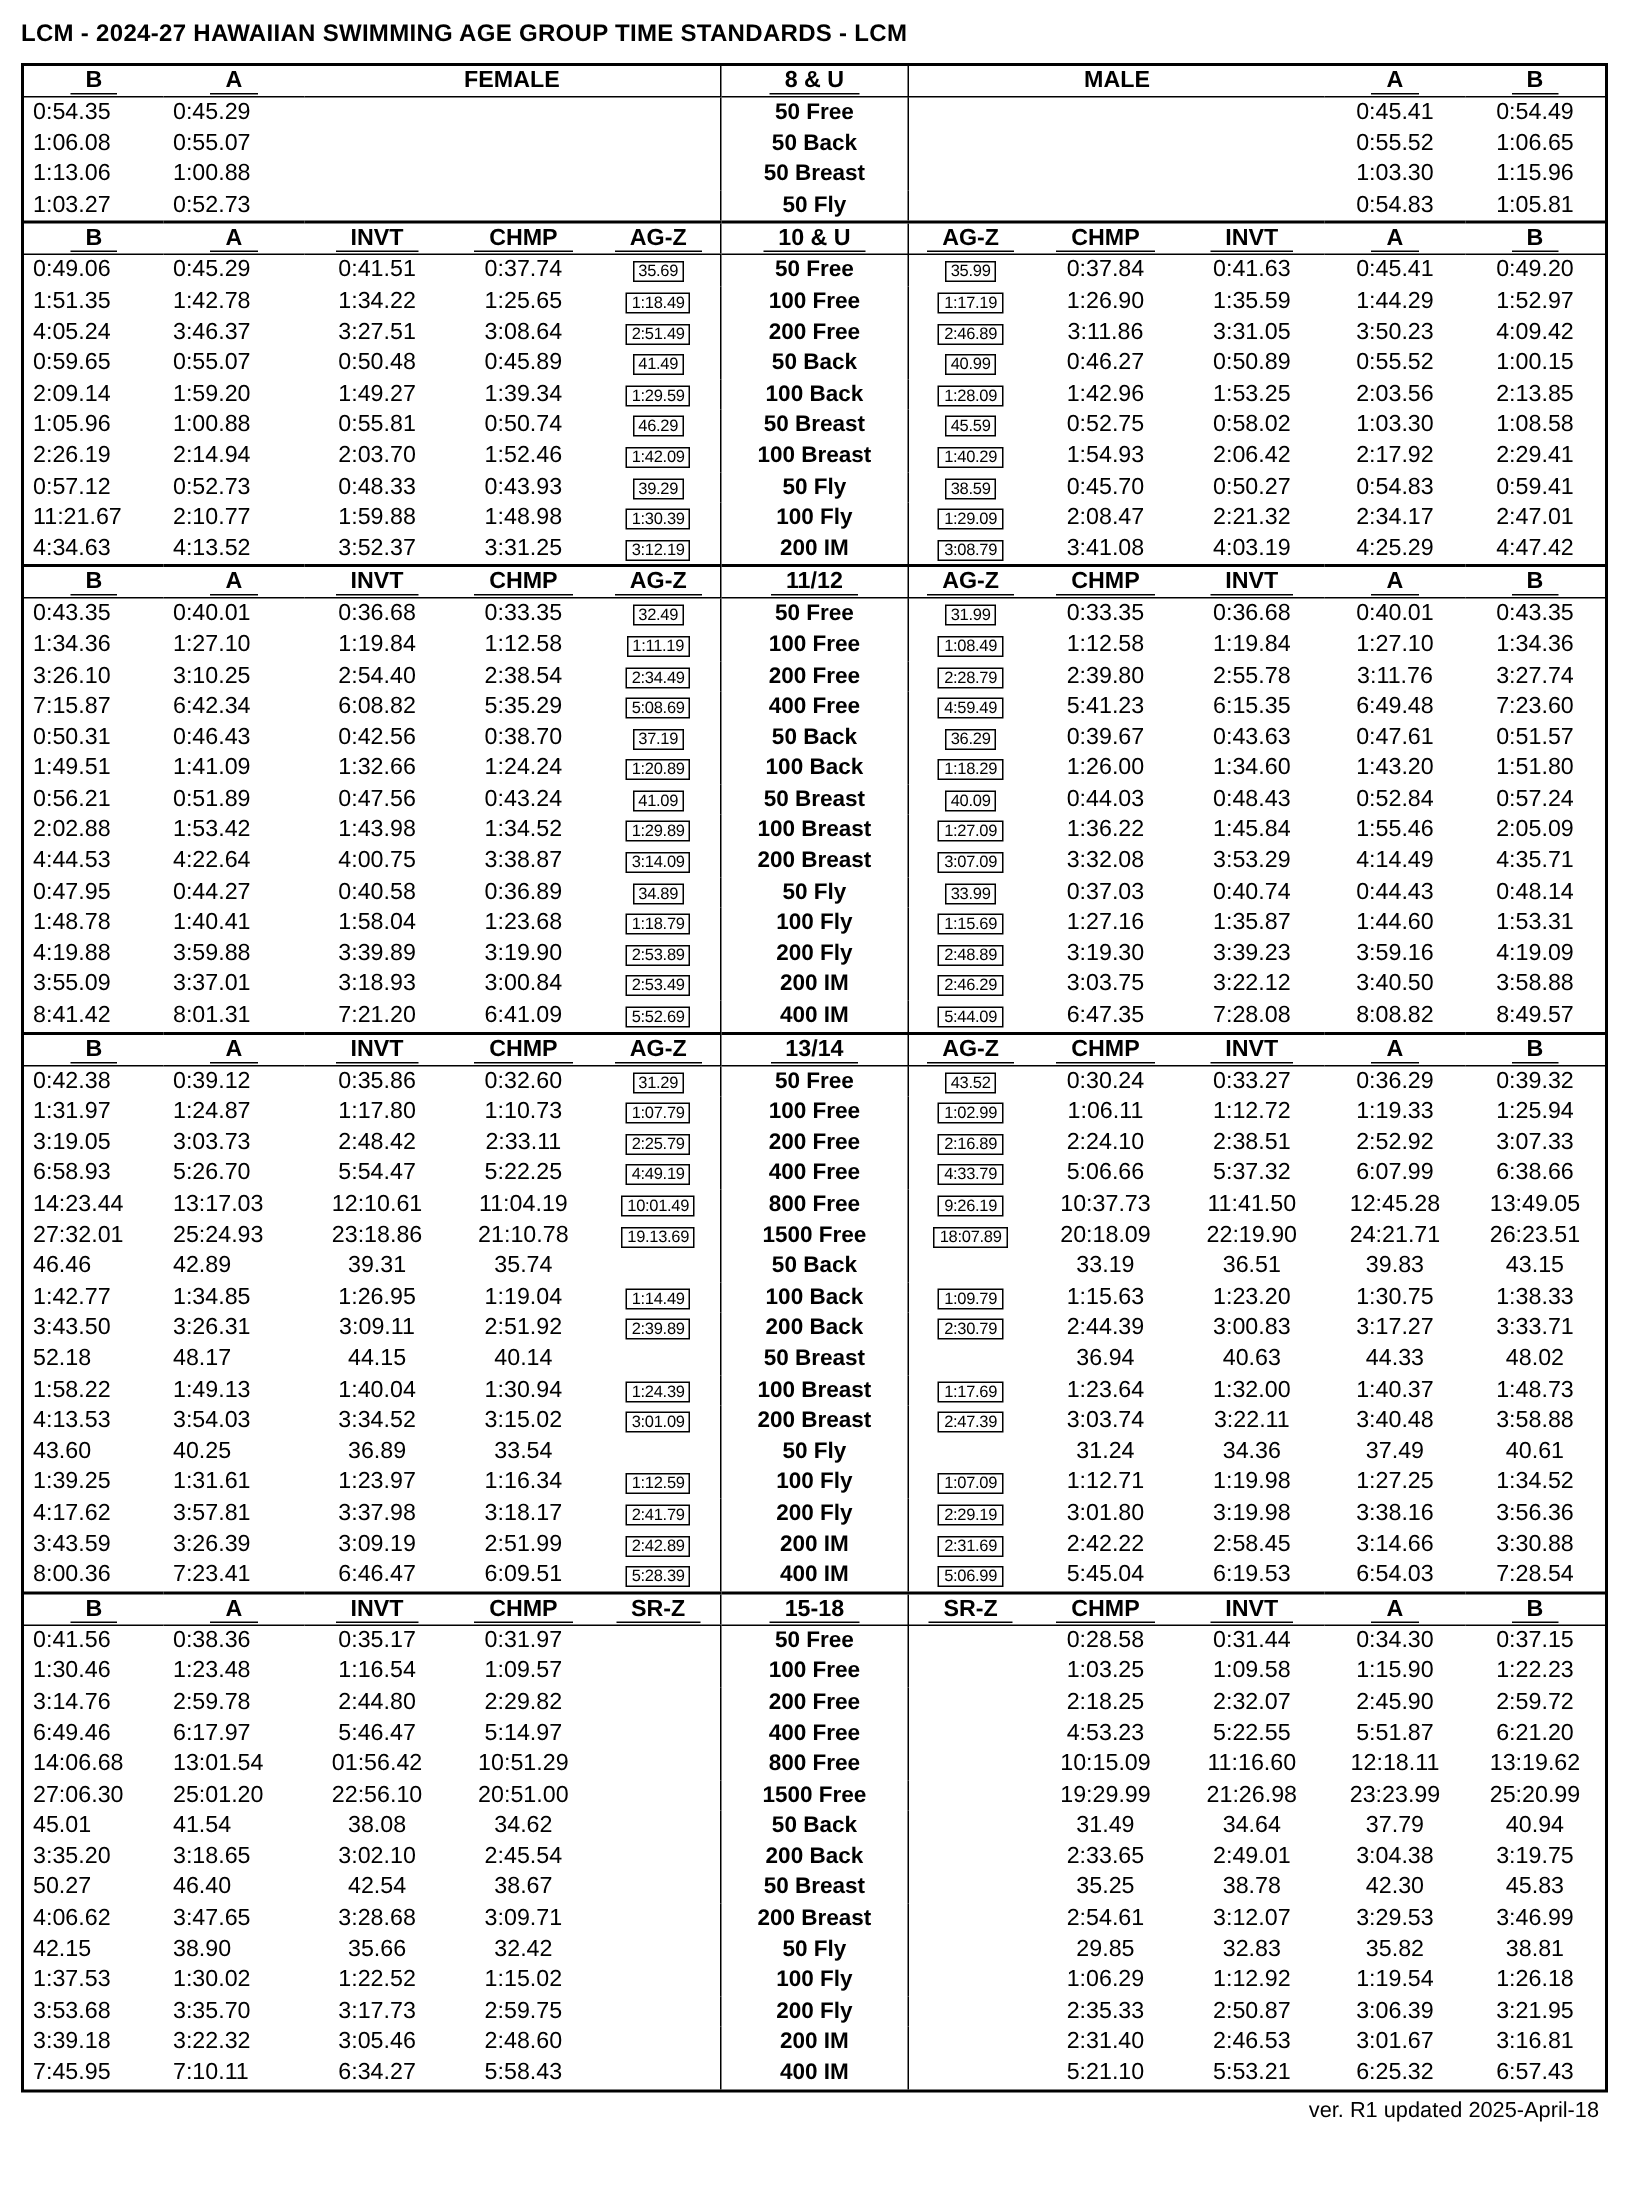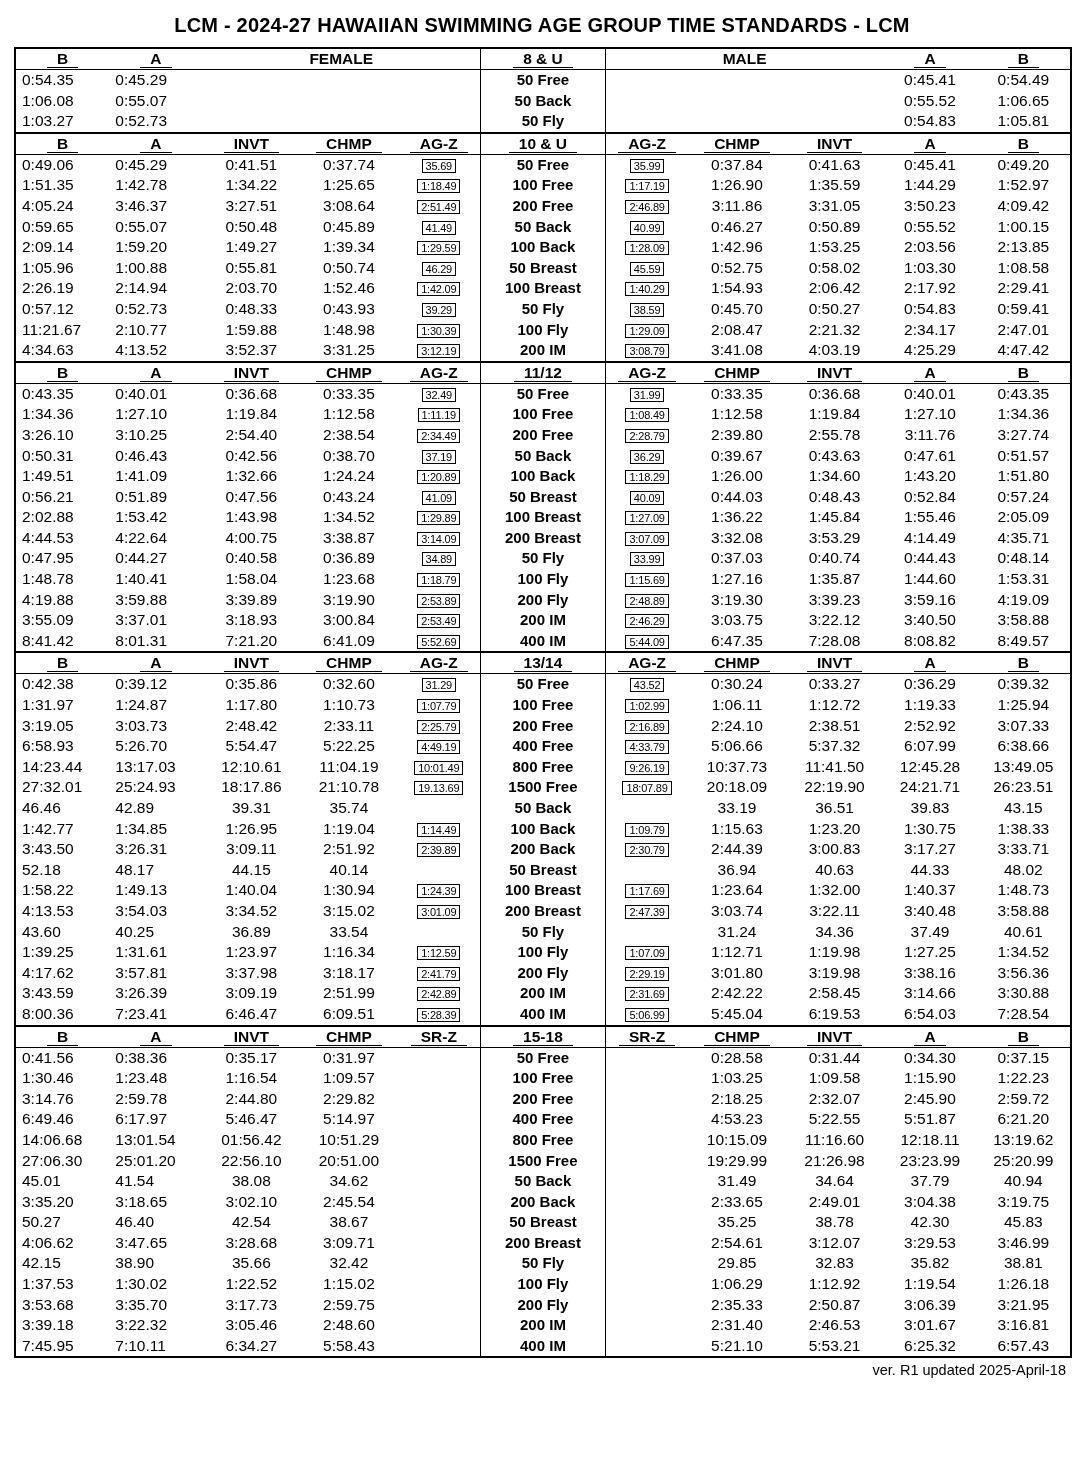--- a/index.html
+++ b/index.html
@@ -13,22 +13,22 @@
     font-family: "Liberation Sans", sans-serif;
     color: #000000;
     position: relative;
   }
   .page {
     width: 1084px;
     box-sizing: border-box;
     padding: 6px 14px 0 14px;
   }
   .doc-title {
-    text-align: center;
-    font-size: 20px;
+    text-align: left;
+    font-size: 16px;
     font-weight: bold;
     letter-spacing: 0.2px;
     margin: 8px 0 10px 0;
     font-family: "Liberation Sans", sans-serif;
   }
   table.std {
     border-collapse: collapse;
     width: 1054px;
     table-layout: fixed;
     font-size: 15px;
@@ -175,20 +175,33 @@
             <td class="num"></td>
             <td class="num"></td>
             <td class="zcell"></td>
             <td class="ev vsep vsep-r">50 Back</td>
             <td class="zcell"></td>
             <td class="num"></td>
             <td class="num"></td>
             <td class="num">0:55.52</td>
             <td class="num">1:06.65</td>
           </tr>
+          <tr>
+            <td class="num f">1:13.06</td>
+            <td class="num f">1:00.88</td>
+            <td class="num"></td>
+            <td class="num"></td>
+            <td class="zcell"></td>
+            <td class="ev vsep vsep-r">50 Breast</td>
+            <td class="zcell"></td>
+            <td class="num"></td>
+            <td class="num"></td>
+            <td class="num">1:03.30</td>
+            <td class="num">1:15.96</td>
+          </tr>
           <tr class="lastrow">
             <td class="num f">1:03.27</td>
             <td class="num f">0:52.73</td>
             <td class="num"></td>
             <td class="num"></td>
             <td class="zcell"></td>
             <td class="ev vsep vsep-r">50 Fly</td>
             <td class="zcell"></td>
             <td class="num"></td>
             <td class="num"></td>
@@ -384,20 +397,33 @@
             <td class="num">2:38.54</td>
             <td class="zcell"><span class="zbox">2:34.49</span></td>
             <td class="ev vsep vsep-r">200 Free</td>
             <td class="zcell"><span class="zbox">2:28.79</span></td>
             <td class="num">2:39.80</td>
             <td class="num">2:55.78</td>
             <td class="num">3:11.76</td>
             <td class="num">3:27.74</td>
           </tr>
           <tr>
+            <td class="num f">7:15.87</td>
+            <td class="num f">6:42.34</td>
+            <td class="num">6:08.82</td>
+            <td class="num">5:35.29</td>
+            <td class="zcell"><span class="zbox">5:08.69</span></td>
+            <td class="ev vsep vsep-r">400 Free</td>
+            <td class="zcell"><span class="zbox">4:59.49</span></td>
+            <td class="num">5:41.23</td>
+            <td class="num">6:15.35</td>
+            <td class="num">6:49.48</td>
+            <td class="num">7:23.60</td>
+          </tr>
+          <tr>
             <td class="num f">0:50.31</td>
             <td class="num f">0:46.43</td>
             <td class="num">0:42.56</td>
             <td class="num">0:38.70</td>
             <td class="zcell"><span class="zbox">37.19</span></td>
             <td class="ev vsep vsep-r">50 Back</td>
             <td class="zcell"><span class="zbox">36.29</span></td>
             <td class="num">0:39.67</td>
             <td class="num">0:43.63</td>
             <td class="num">0:47.61</td>
@@ -594,21 +620,21 @@
             <td class="ev vsep vsep-r">800 Free</td>
             <td class="zcell"><span class="zbox">9:26.19</span></td>
             <td class="num">10:37.73</td>
             <td class="num">11:41.50</td>
             <td class="num">12:45.28</td>
             <td class="num">13:49.05</td>
           </tr>
           <tr>
             <td class="num f">27:32.01</td>
             <td class="num f">25:24.93</td>
-            <td class="num">18:17.86</td>
+            <td class="num">23:18.86</td>
             <td class="num">21:10.78</td>
             <td class="zcell"><span class="zbox">19.13.69</span></td>
             <td class="ev vsep vsep-r">1500 Free</td>
             <td class="zcell"><span class="zbox">18:07.89</span></td>
             <td class="num">20:18.09</td>
             <td class="num">22:19.90</td>
             <td class="num">24:21.71</td>
             <td class="num">26:23.51</td>
           </tr>
           <tr>

